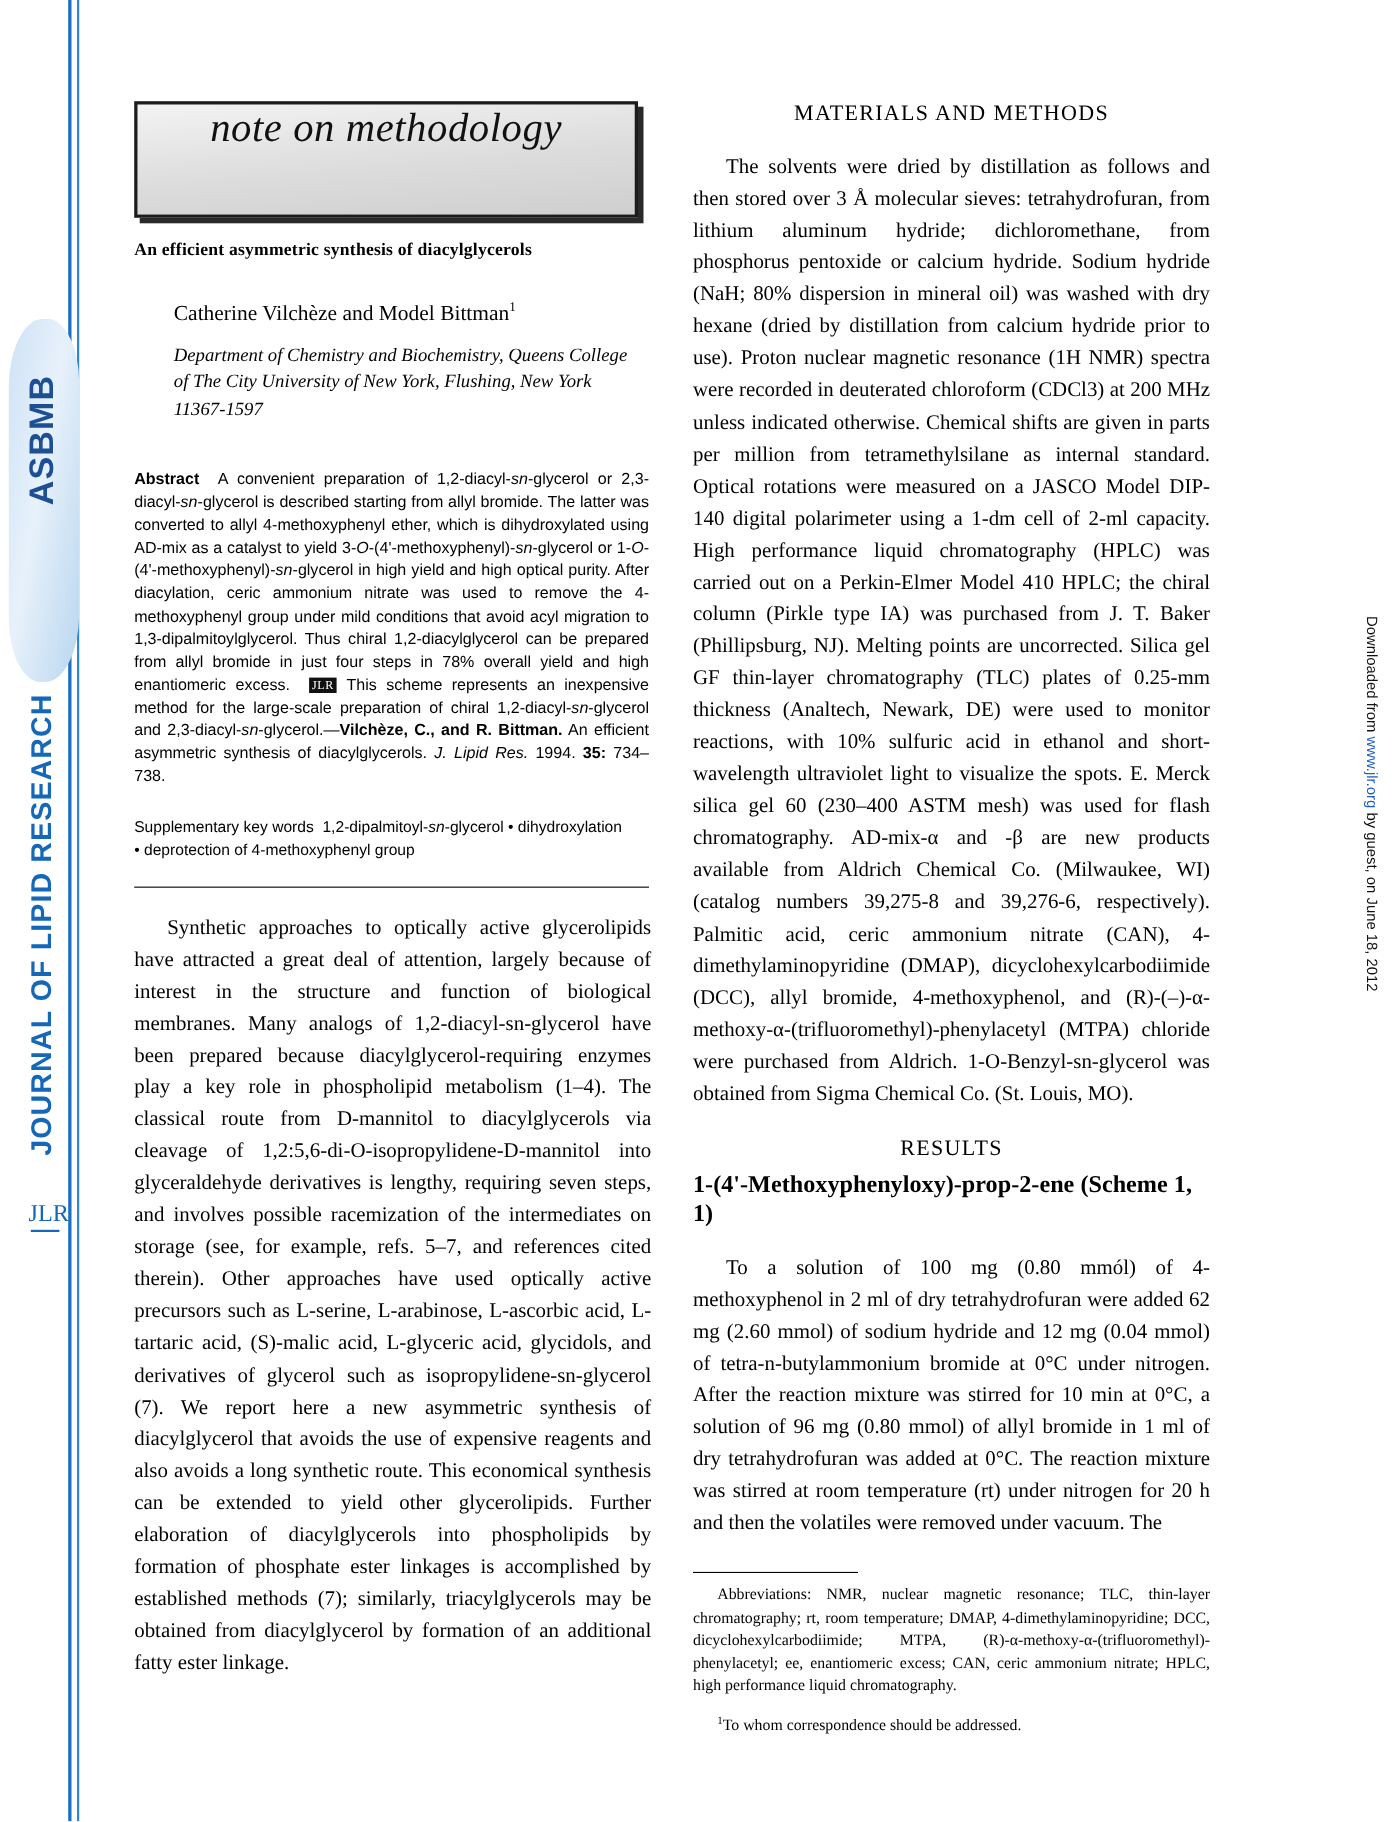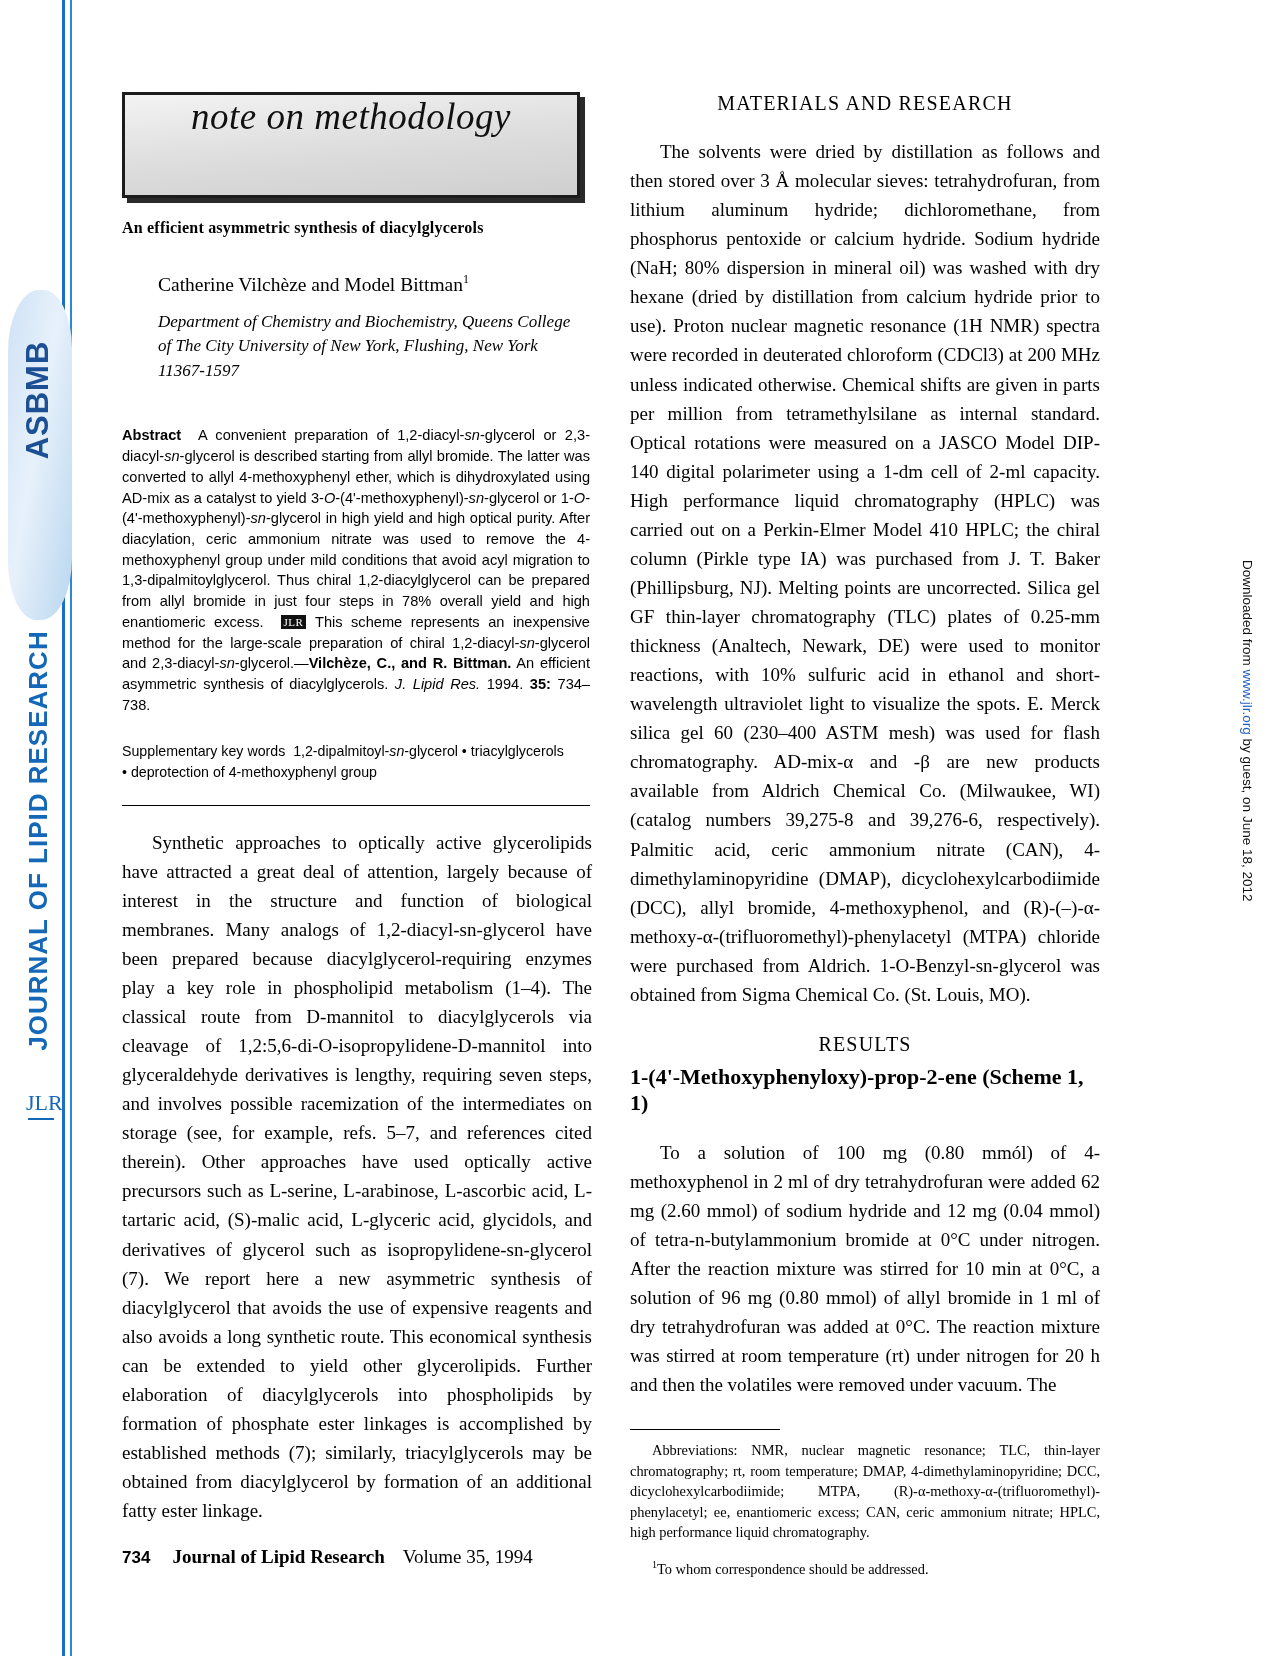--- a/index.html
+++ b/index.html
@@ -309,42 +309,39 @@
 
       <div class="authors"><span>Catherine Vilchèze and Model Bittman</span><sup>1</sup></div>
 
       <div class="affil">Department of Chemistry and Biochemistry, Queens College of The City University of New York, Flushing, New York 11367-1597</div>
 
       <div class="abstract">
         <b>Abstract</b>&nbsp;&nbsp;<span>A convenient preparation of 1,2-diacyl-</span><i>sn</i><span>-glycerol or 2,3-diacyl-</span><i>sn</i><span>-glycerol is described starting from allyl bromide. The latter was converted to allyl 4-methoxyphenyl ether, which is dihydroxylated using AD-mix as a catalyst to yield 3-</span><i>O</i><span>-(4'-methoxyphenyl)-</span><i>sn</i><span>-glycerol or 1-</span><i>O</i><span>-(4'-methoxyphenyl)-</span><i>sn</i><span>-glycerol in high yield and high optical purity. After diacylation, ceric ammonium nitrate was used to remove the 4-methoxyphenyl group under mild conditions that avoid acyl migration to 1,3-dipalmitoylglycerol. Thus chiral 1,2-diacylglycerol can be prepared from allyl bromide in just four steps in 78% overall yield and high enantiomeric excess.</span>&nbsp;&nbsp;<span class="jlr-inline">JLR</span>&nbsp;<span>This scheme represents an inexpensive method for the large-scale preparation of chiral 1,2-diacyl-</span><i>sn</i><span>-glycerol and 2,3-diacyl-</span><i>sn</i><span>-glycerol.—</span><b>Vilchèze, C., and R. Bittman.</b><span> An efficient asymmetric synthesis of diacylglycerols. </span><i>J. Lipid Res.</i><span> 1994. </span><b>35:</b><span> 734–738.</span>
       </div>
 
       <div class="keywords">
-        <b>Supplementary key words</b>&nbsp;&nbsp;<span>1,2-dipalmitoyl-</span><i>sn</i><span>-glycerol • triacylglycerols</span><br>
+        <b>Supplementary key words</b>&nbsp;&nbsp;<span>1,2-dipalmitoyl-</span><i>sn</i><span>-glycerol • dihydroxylation</span><br>
         <span>• deprotection of 4-methoxyphenyl group</span>
       </div>
 
       <div class="rule"></div>
 
       <p class="body-p">Synthetic approaches to optically active glycerolipids have attracted a great deal of attention, largely because of interest in the structure and function of biological membranes. Many analogs of 1,2-diacyl-sn-glycerol have been prepared because diacylglycerol-requiring enzymes play a key role in phospholipid metabolism (1–4). The classical route from D-mannitol to diacylglycerols via cleavage of 1,2:5,6-di-O-isopropylidene-D-mannitol into glyceraldehyde derivatives is lengthy, requiring seven steps, and involves possible racemization of the intermediates on storage (see, for example, refs. 5–7, and references cited therein). Other approaches have used optically active precursors such as L-serine, L-arabinose, L-ascorbic acid, L-tartaric acid, (S)-malic acid, L-glyceric acid, glycidols, and derivatives of glycerol such as isopropylidene-sn-glycerol (7). We report here a new asymmetric synthesis of diacylglycerol that avoids the use of expensive reagents and also avoids a long synthetic route. This economical synthesis can be extended to yield other glycerolipids. Further elaboration of diacylglycerols into phospholipids by formation of phosphate ester linkages is accomplished by established methods (7); similarly, triacylglycerols may be obtained from diacylglycerol by formation of an additional fatty ester linkage.</p>
     </div>
 
     <div class="col right">
-      <h2 class="section">MATERIALS AND RESEARCH</h2>
+      <h2 class="section">MATERIALS AND METHODS</h2>
       <p class="body-p">The solvents were dried by distillation as follows and then stored over 3 Å molecular sieves: tetrahydrofuran, from lithium aluminum hydride; dichloromethane, from phosphorus pentoxide or calcium hydride. Sodium hydride (NaH; 80% dispersion in mineral oil) was washed with dry hexane (dried by distillation from calcium hydride prior to use). Proton nuclear magnetic resonance (1H NMR) spectra were recorded in deuterated chloroform (CDCl3) at 200 MHz unless indicated otherwise. Chemical shifts are given in parts per million from tetramethylsilane as internal standard. Optical rotations were measured on a JASCO Model DIP-140 digital polarimeter using a 1-dm cell of 2-ml capacity. High performance liquid chromatography (HPLC) was carried out on a Perkin-Elmer Model 410 HPLC; the chiral column (Pirkle type IA) was purchased from J. T. Baker (Phillipsburg, NJ). Melting points are uncorrected. Silica gel GF thin-layer chromatography (TLC) plates of 0.25-mm thickness (Analtech, Newark, DE) were used to monitor reactions, with 10% sulfuric acid in ethanol and short-wavelength ultraviolet light to visualize the spots. E. Merck silica gel 60 (230–400 ASTM mesh) was used for flash chromatography. AD-mix-α and -β are new products available from Aldrich Chemical Co. (Milwaukee, WI) (catalog numbers 39,275-8 and 39,276-6, respectively). Palmitic acid, ceric ammonium nitrate (CAN), 4-dimethylaminopyridine (DMAP), dicyclohexylcarbodiimide (DCC), allyl bromide, 4-methoxyphenol, and (R)-(–)-α-methoxy-α-(trifluoromethyl)-phenylacetyl (MTPA) chloride were purchased from Aldrich. 1-O-Benzyl-sn-glycerol was obtained from Sigma Chemical Co. (St. Louis, MO).</p>
 
       <h2 class="section results">RESULTS</h2>
       <h3 class="subsection">1-(4'-Methoxyphenyloxy)-prop-2-ene (Scheme 1, 1)</h3>
       <p class="body-p">To a solution of 100 mg (0.80 mmól) of 4-methoxyphenol in 2 ml of dry tetrahydrofuran were added 62 mg (2.60 mmol) of sodium hydride and 12 mg (0.04 mmol) of tetra-n-butylammonium bromide at 0°C under nitrogen. After the reaction mixture was stirred for 10 min at 0°C, a solution of 96 mg (0.80 mmol) of allyl bromide in 1 ml of dry tetrahydrofuran was added at 0°C. The reaction mixture was stirred at room temperature (rt) under nitrogen for 20 h and then the volatiles were removed under vacuum. The</p>
 
       <div class="fn-rule"></div>
       <div class="footnotes">
         <p>Abbreviations: NMR, nuclear magnetic resonance; TLC, thin-layer chromatography; rt, room temperature; DMAP, 4-dimethylaminopyridine; DCC, dicyclohexylcarbodiimide; MTPA, (R)-α-methoxy-α-(trifluoromethyl)-phenylacetyl; ee, enantiomeric excess; CAN, ceric ammonium nitrate; HPLC, high performance liquid chromatography.</p>
         <p><sup>1</sup><span>To whom correspondence should be addressed.</span></p>
       </div>
     </div>
   </div>
 
-  <div class="page-footer">
-    <span class="pnum">734</span><span class="jname">Journal of Lipid Research</span><span class="vol">Volume 35, 1994</span>
-  </div>
 
 </div>
 
 </body></html>

